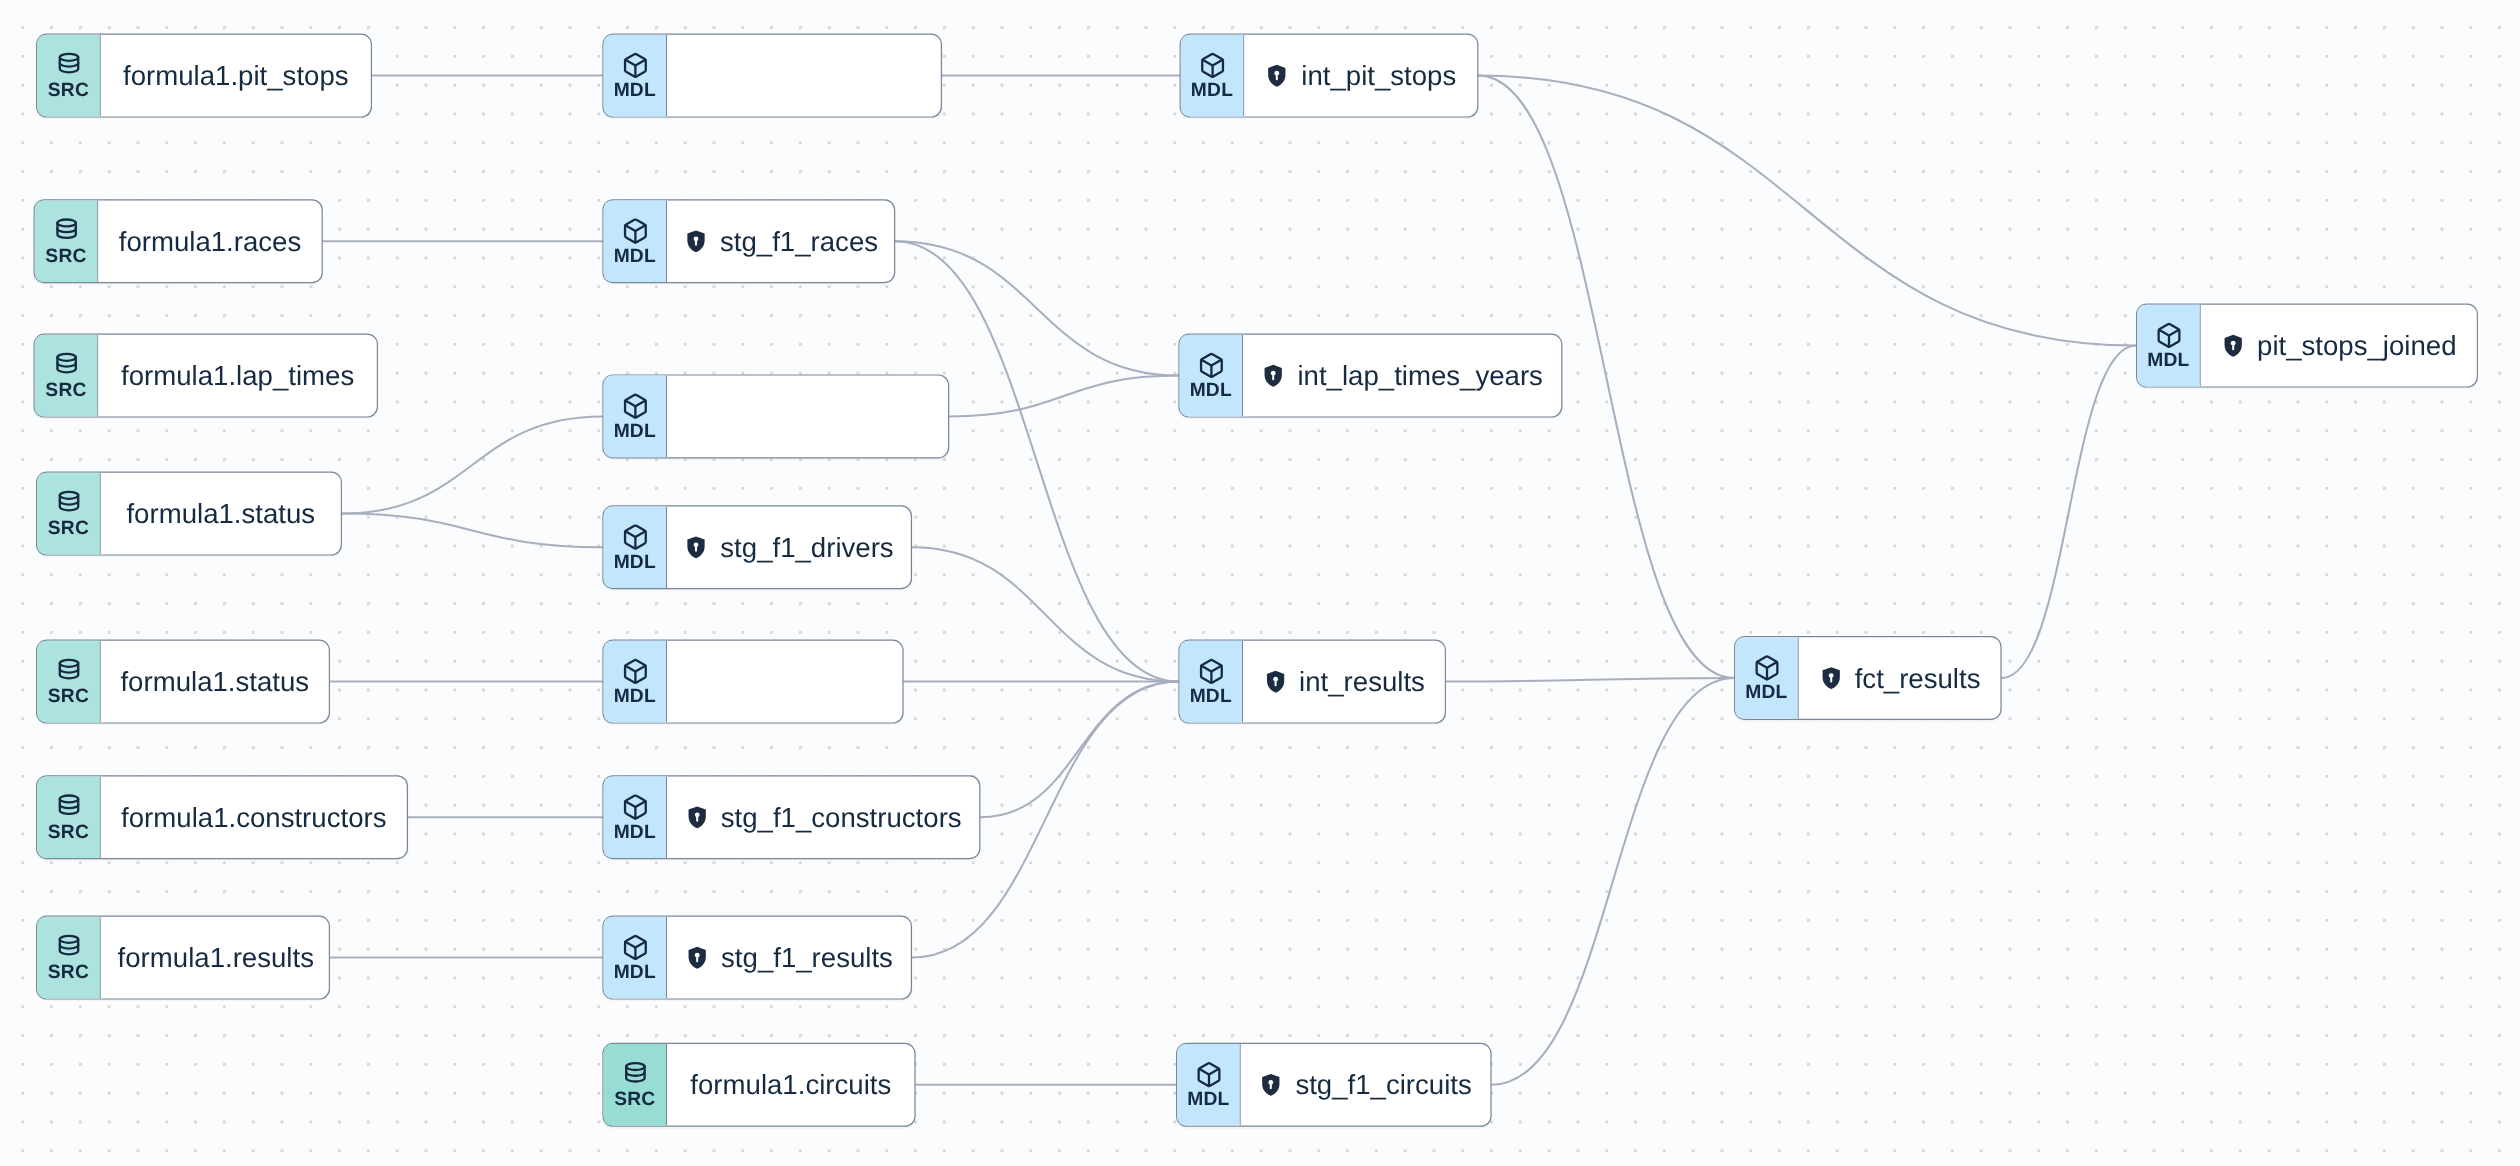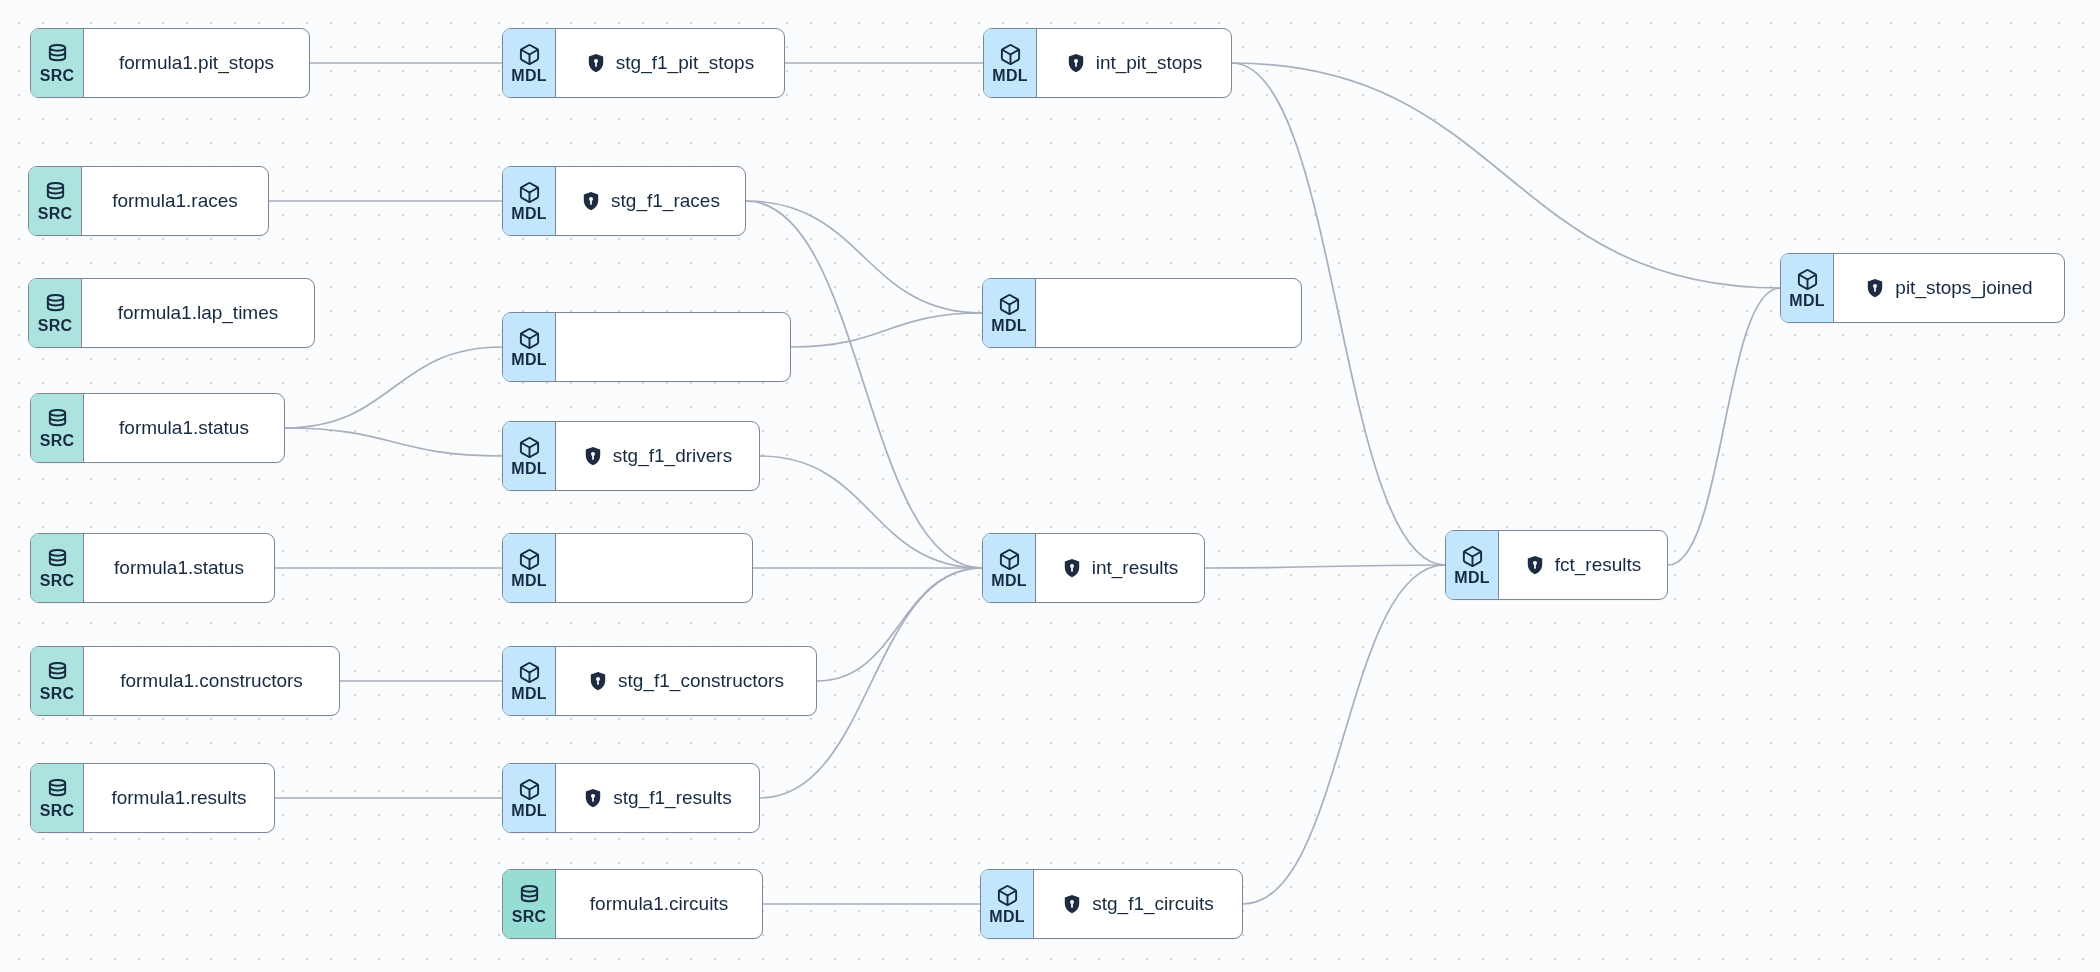--- a/index.html
+++ b/index.html
@@ -24,21 +24,21 @@
   .badge{
     width:52px; flex:0 0 52px; display:flex; flex-direction:column; align-items:center;
     justify-content:center; gap:2px; border-right:1.6px solid var(--border);
     border-radius:7px 0 0 7px;
   }
   .node.src .badge{background:var(--src);}
   .node.src.accent .badge{background:var(--src-hi);}
   .node.mdl .badge{background:var(--mdl);}
   .badge-label{font-size:16px; font-weight:600; color:var(--text); letter-spacing:.2px; line-height:1;}
   .body{flex:1; display:flex; align-items:center; justify-content:center; gap:10px; padding:0 14px; white-space:nowrap;}
-  .label{font-size:19px; color:var(--text);}
+  .label{font-size:23px; color:var(--text);}
   .icon{display:inline-flex; line-height:0;}
   .icon svg{display:block;}
 </style>
 </head>
 <body>
 
 <div class="canvas">
   <svg class="edges" xmlns="http://www.w3.org/2000/svg" viewBox="0 0 2100 972">
       <path d="M 310 63 C 406 63, 406 63, 502 63"></path>
       <path d="M 269 201 C 385.5 201, 385.5 201, 502 201"></path>
@@ -203,30 +203,20 @@
 
       <span class="icon cube">
         <svg width="23" height="23" viewBox="0 0 24 24" fill="none" stroke="#162a41" stroke-width="2" stroke-linecap="round" stroke-linejoin="round">
           <path d="M21 16V8a1.8 1.8 0 0 0-.9-1.56l-7.2-4.12a1.8 1.8 0 0 0-1.8 0L3.9 6.44A1.8 1.8 0 0 0 3 8v8a1.8 1.8 0 0 0 .9 1.56l7.2 4.12a1.8 1.8 0 0 0 1.8 0l7.2-4.12A1.8 1.8 0 0 0 21 16z"></path>
           <polyline points="3.3 7 12 12 20.7 7"></polyline>
           <line x1="12" y1="22" x2="12" y2="12"></line>
         </svg>
       </span>
       <span class="badge-label">MDL</span>
     </div>
-    <div class="body">
-      <span class="icon shield">
-        <svg width="20" height="20" viewBox="0 0 20 20">
-          <path d="M10 1 L17.2 3.6 V9.2 C17.2 14.2 14 17.6 10 19.2 C6 17.6 2.8 14.2 2.8 9.2 V3.6 Z" fill="#1e2c42"></path>
-          <circle cx="10" cy="8" r="2" fill="#ffffff"></circle>
-          <rect x="9.15" y="9.2" width="1.7" height="4.6" rx="0.85" fill="#ffffff"></rect>
-        </svg>
-      </span>
-      <span class="label">stg_f1_pit_stops</span>
-    </div>
   </div>
     <div class="node mdl" style="left: 502px; top: 166px; width: 244px;">
     <div class="badge">
 
       <span class="icon cube">
         <svg width="23" height="23" viewBox="0 0 24 24" fill="none" stroke="#162a41" stroke-width="2" stroke-linecap="round" stroke-linejoin="round">
           <path d="M21 16V8a1.8 1.8 0 0 0-.9-1.56l-7.2-4.12a1.8 1.8 0 0 0-1.8 0L3.9 6.44A1.8 1.8 0 0 0 3 8v8a1.8 1.8 0 0 0 .9 1.56l7.2 4.12a1.8 1.8 0 0 0 1.8 0l7.2-4.12A1.8 1.8 0 0 0 21 16z"></path>
           <polyline points="3.3 7 12 12 20.7 7"></polyline>
           <line x1="12" y1="22" x2="12" y2="12"></line>
         </svg>
@@ -367,20 +357,30 @@
 
       <span class="icon cube">
         <svg width="23" height="23" viewBox="0 0 24 24" fill="none" stroke="#162a41" stroke-width="2" stroke-linecap="round" stroke-linejoin="round">
           <path d="M21 16V8a1.8 1.8 0 0 0-.9-1.56l-7.2-4.12a1.8 1.8 0 0 0-1.8 0L3.9 6.44A1.8 1.8 0 0 0 3 8v8a1.8 1.8 0 0 0 .9 1.56l7.2 4.12a1.8 1.8 0 0 0 1.8 0l7.2-4.12A1.8 1.8 0 0 0 21 16z"></path>
           <polyline points="3.3 7 12 12 20.7 7"></polyline>
           <line x1="12" y1="22" x2="12" y2="12"></line>
         </svg>
       </span>
       <span class="badge-label">MDL</span>
     </div>
+    <div class="body">
+      <span class="icon shield">
+        <svg width="20" height="20" viewBox="0 0 20 20">
+          <path d="M10 1 L17.2 3.6 V9.2 C17.2 14.2 14 17.6 10 19.2 C6 17.6 2.8 14.2 2.8 9.2 V3.6 Z" fill="#1e2c42"></path>
+          <circle cx="10" cy="8" r="2" fill="#ffffff"></circle>
+          <rect x="9.15" y="9.2" width="1.7" height="4.6" rx="0.85" fill="#ffffff"></rect>
+        </svg>
+      </span>
+      <span class="label">int_lap_times_years</span>
+    </div>
   </div>
     <div class="node mdl" style="left: 982px; top: 533px; width: 223px;">
     <div class="badge">
 
       <span class="icon cube">
         <svg width="23" height="23" viewBox="0 0 24 24" fill="none" stroke="#162a41" stroke-width="2" stroke-linecap="round" stroke-linejoin="round">
           <path d="M21 16V8a1.8 1.8 0 0 0-.9-1.56l-7.2-4.12a1.8 1.8 0 0 0-1.8 0L3.9 6.44A1.8 1.8 0 0 0 3 8v8a1.8 1.8 0 0 0 .9 1.56l7.2 4.12a1.8 1.8 0 0 0 1.8 0l7.2-4.12A1.8 1.8 0 0 0 21 16z"></path>
           <polyline points="3.3 7 12 12 20.7 7"></polyline>
           <line x1="12" y1="22" x2="12" y2="12"></line>
         </svg>

